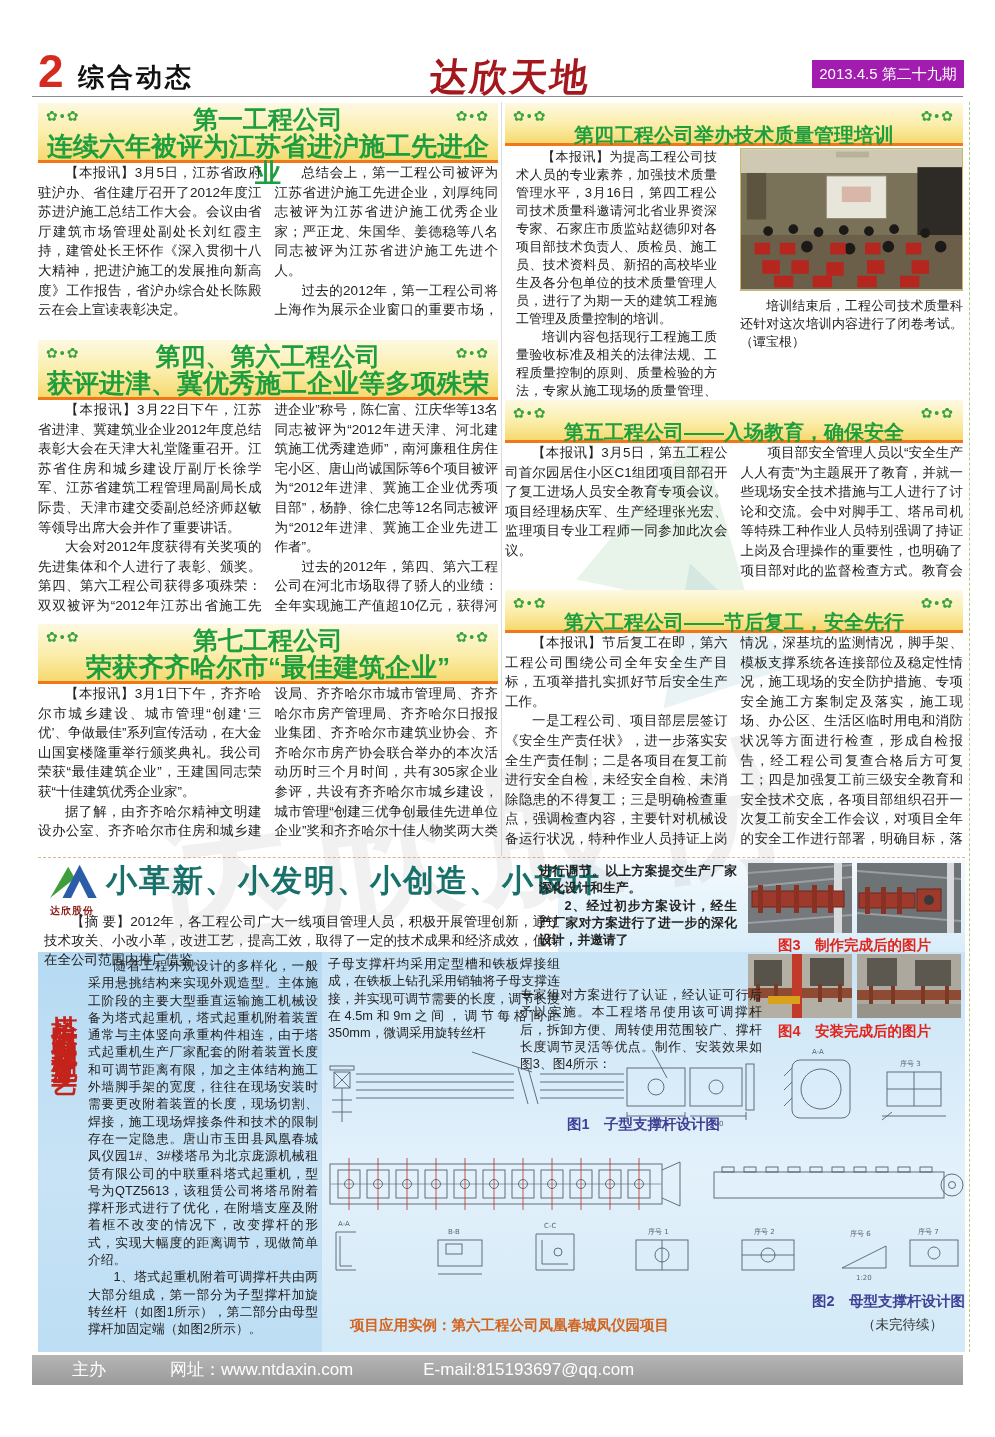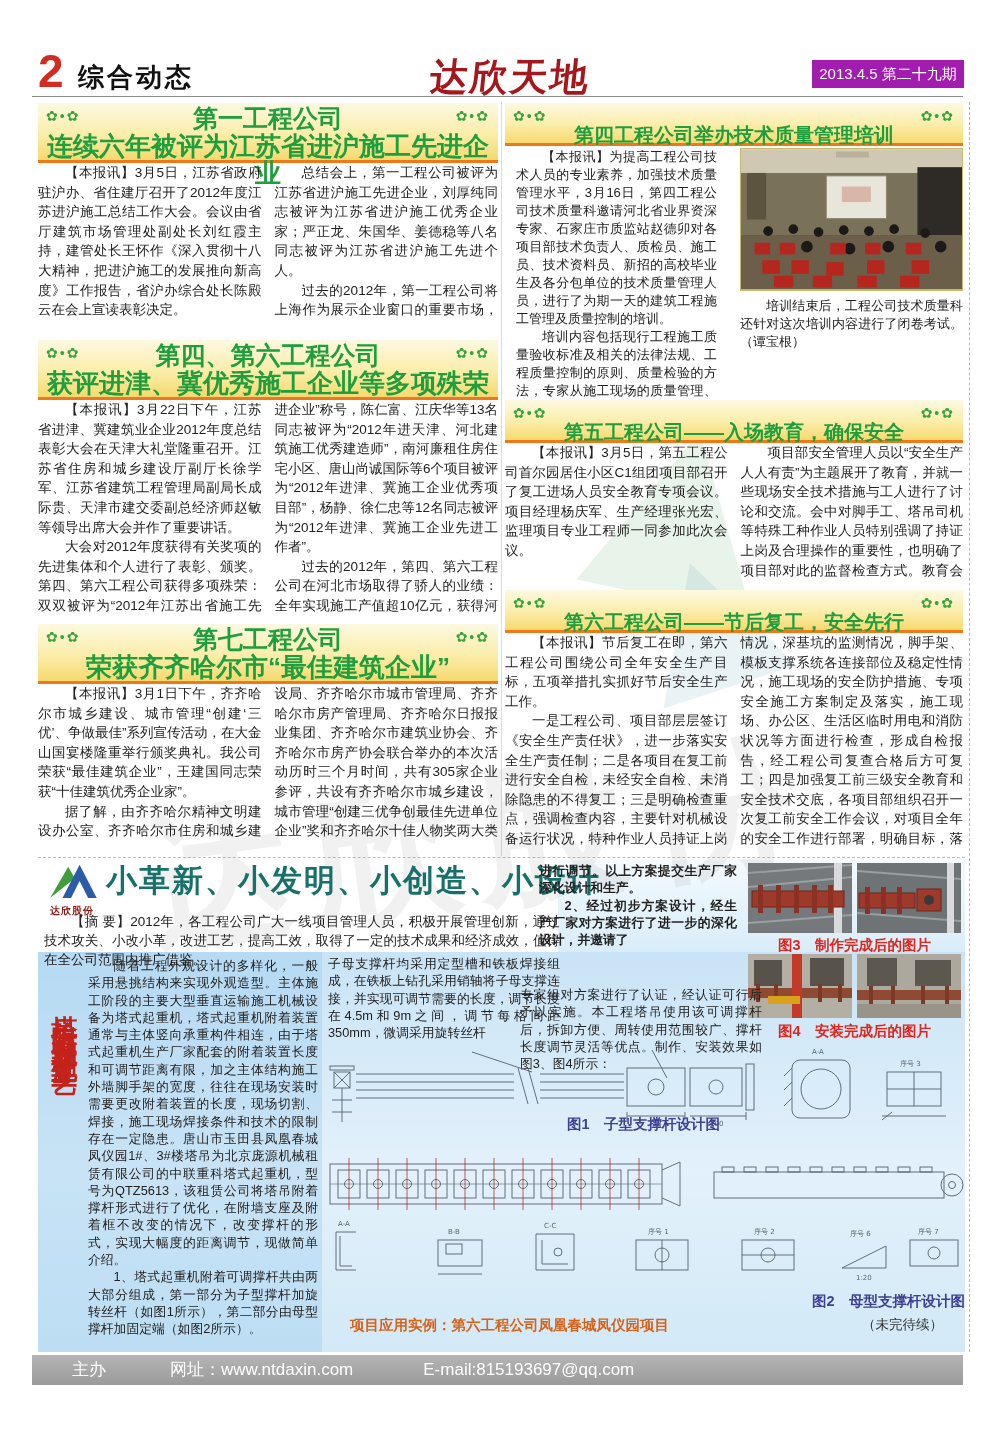--- a/index.html
+++ b/index.html
@@ -16,21 +16,21 @@
   
   .col-divider{position:absolute;left:501px;top:102px;height:754px;border-left:1px solid #dcdcdc;}
   .right-edge{position:absolute;left:969px;top:102px;height:1250px;border-left:1px dashed #aecb7c;}
   .sep-dash{position:absolute;left:38px;top:857px;width:927px;border-top:1px dashed #d9b88e;}
   
   .tbar{position:absolute;background:linear-gradient(180deg,#fdf9e2 0%,#fbeda9 55%,#f6d96f 100%);
         border-bottom:3px solid #f07818;text-align:center;}
   .tbar .orn-l,.tbar .orn-r{position:absolute;top:5px;font-size:14px;color:#3aa43c;letter-spacing:2px;}
   .tbar .orn-l{left:8px;} .tbar .orn-r{right:8px;}
   .tgreen{color:#1f9e3d;font-weight:bold;}
-  .t2line .l1{font-size:25px;line-height:28px;margin-top:2px;font-family:Liberation Serif, serif;}
+  .t2line .l1{font-size:25px;line-height:28px;margin-top:2px;}
   .t2line .l2{font-size:26px;line-height:27px;}
   .t1line .l1{font-size:20px;line-height:40px;margin-top:12px;}
   
   .abody{position:absolute;font-size:13.5px;line-height:19.6px;text-align:justify;overflow:hidden;
          column-count:2;column-gap:13px;column-fill:auto;}
   .abody p{margin:0;text-indent:2em;}
   .a4wrap{position:absolute;display:flex;gap:12px;overflow:hidden;}
   .a4col{width:223px;font-size:13px;line-height:18px;text-align:justify;margin-left:11px;}
   .a4col p{margin:0;text-indent:2em;}
   .photo{display:block;border:1px solid #c8b96a;margin-bottom:6px;}

